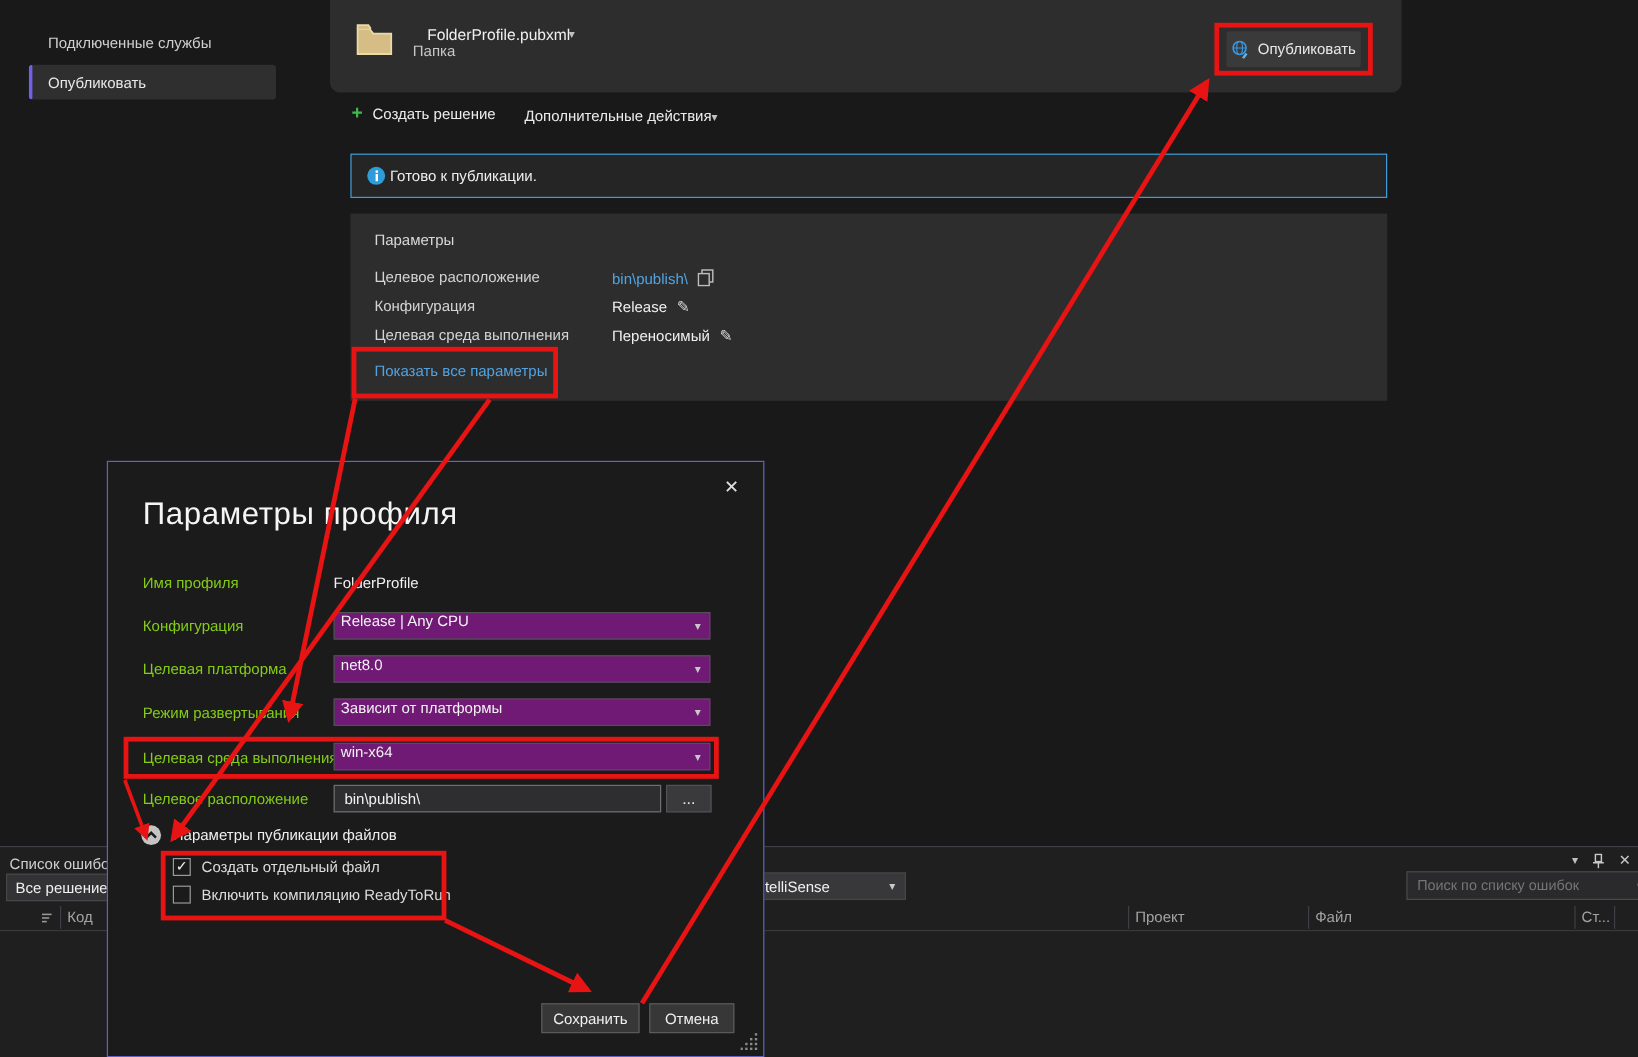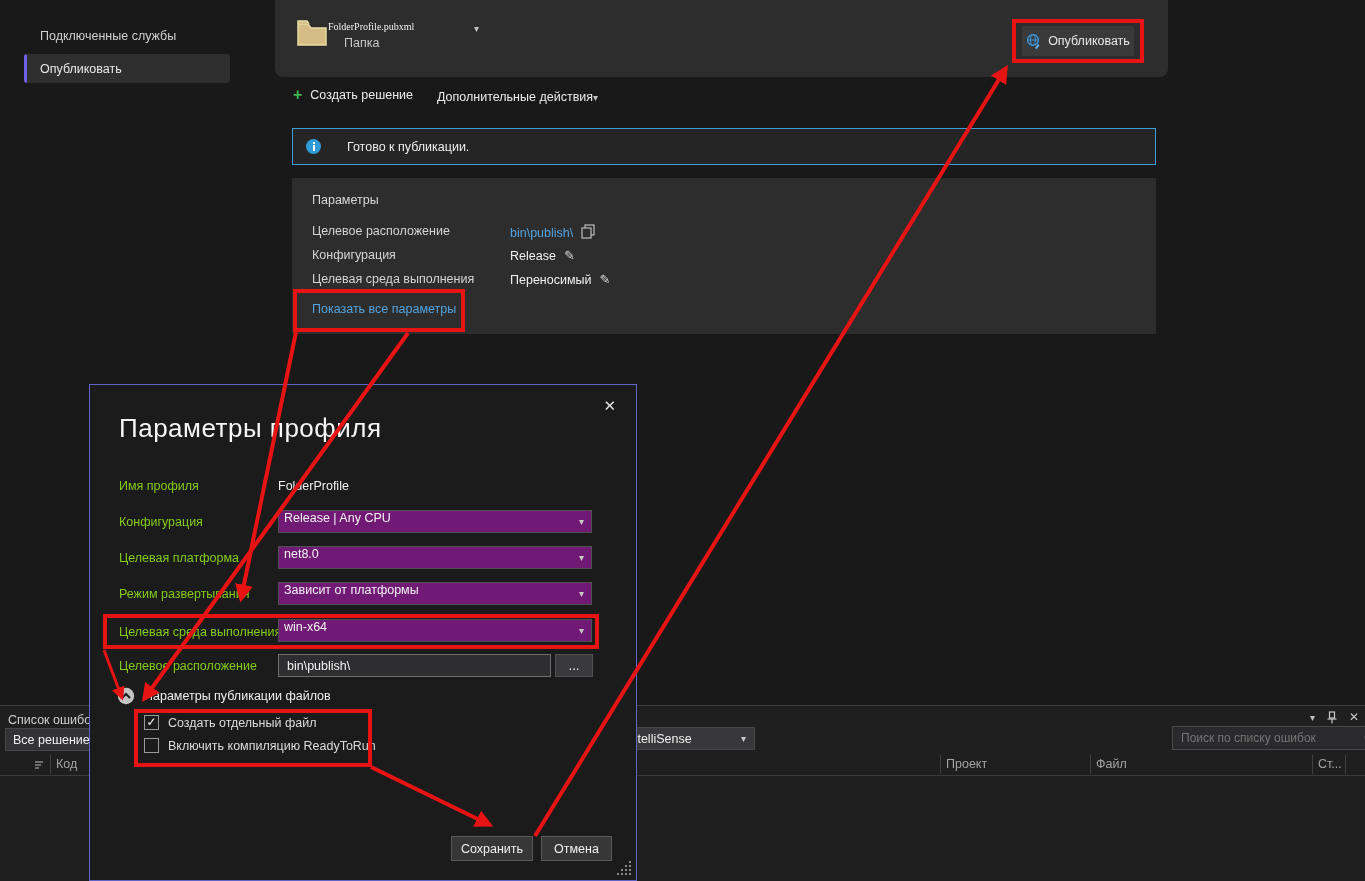--- a/index.html
+++ b/index.html
@@ -16,40 +16,40 @@
   .sidebar-label { left:40px; top:29px; color:#cfcfcf; }
   .sidebar-item {
     left:24px; top:54px; width:206px; height:29px;
     background:#2f2f2f; border-radius:3px; overflow:hidden;
     display:flex; align-items:center; padding-left:16px; color:#e8e8e8; cursor:pointer;
   }
   .sidebar-item .accent { position:absolute; left:0; top:0; width:3px; height:100%; background:#7160e8; border-radius:2px; }
 
   
   .band { left:275px; top:0; width:893px; height:77px; background:#2d2d2d; border-radius:0 0 8px 8px; }
-  .file-title { left:328px; top:21px; color:#f0f0f0; font-size:10px;font-family:Liberation Serif, serif; }
+  .file-title { left:356px; top:21px; color:#f0f0f0; font-size:13px; }
   .file-caret { left:474px; top:23px; color:#c0c0c0; font-size:11px; }
   .file-sub { left:344px; top:36px; color:#c8c8c8; }
   .publish-btn {
     left:1022px; top:26px; width:112px; height:30px; background:#3a3a3a; border:none; border-radius:2px;
     color:#e8e8e8; font-size:12.5px; display:flex; align-items:center; gap:6px; justify-content:center; cursor:pointer;
     font-family:"Liberation Sans", sans-serif;
   }
 
   
   .create-profile { left:293px; top:88px; display:flex; align-items:center; gap:8px; color:#ececec; cursor:pointer; }
   .plus { color:#3fba4e; font-size:16px; font-weight:bold; line-height:14px; }
   .more-actions { left:437px; top:90px; color:#ececec; cursor:pointer; }
   .more-caret { left:593px; top:92px; color:#c0c0c0; font-size:11px; }
 
   
   .info-bar {
     left:292px; top:128px; width:864px; height:37px;
     background:#252526; border:1px solid #3e9dd6;
-    display:flex; align-items:center; padding-left:13px; gap:26px;
+    display:flex; align-items:center; padding-left:13px; gap:4px;
   }
   .info-circle { width:15px; height:15px; border-radius:50%; background:#2f9bd8; position:relative; flex:0 0 auto; }
   .info-circle:before { content:""; position:absolute; left:6.5px; top:3px; width:2px; height:2px; background:#fff; }
   .info-circle:after  { content:""; position:absolute; left:6.5px; top:6px; width:2px; height:6px; background:#fff; }
   .info-text { color:#eeeeee; }
 
   
   .card { left:292px; top:178px; width:864px; height:156px; background:#2d2d2d; }
   .card-title { left:312px; top:193px; color:#d8d8d8; }
   .p-label { left:312px; color:#d4d4d4; }

